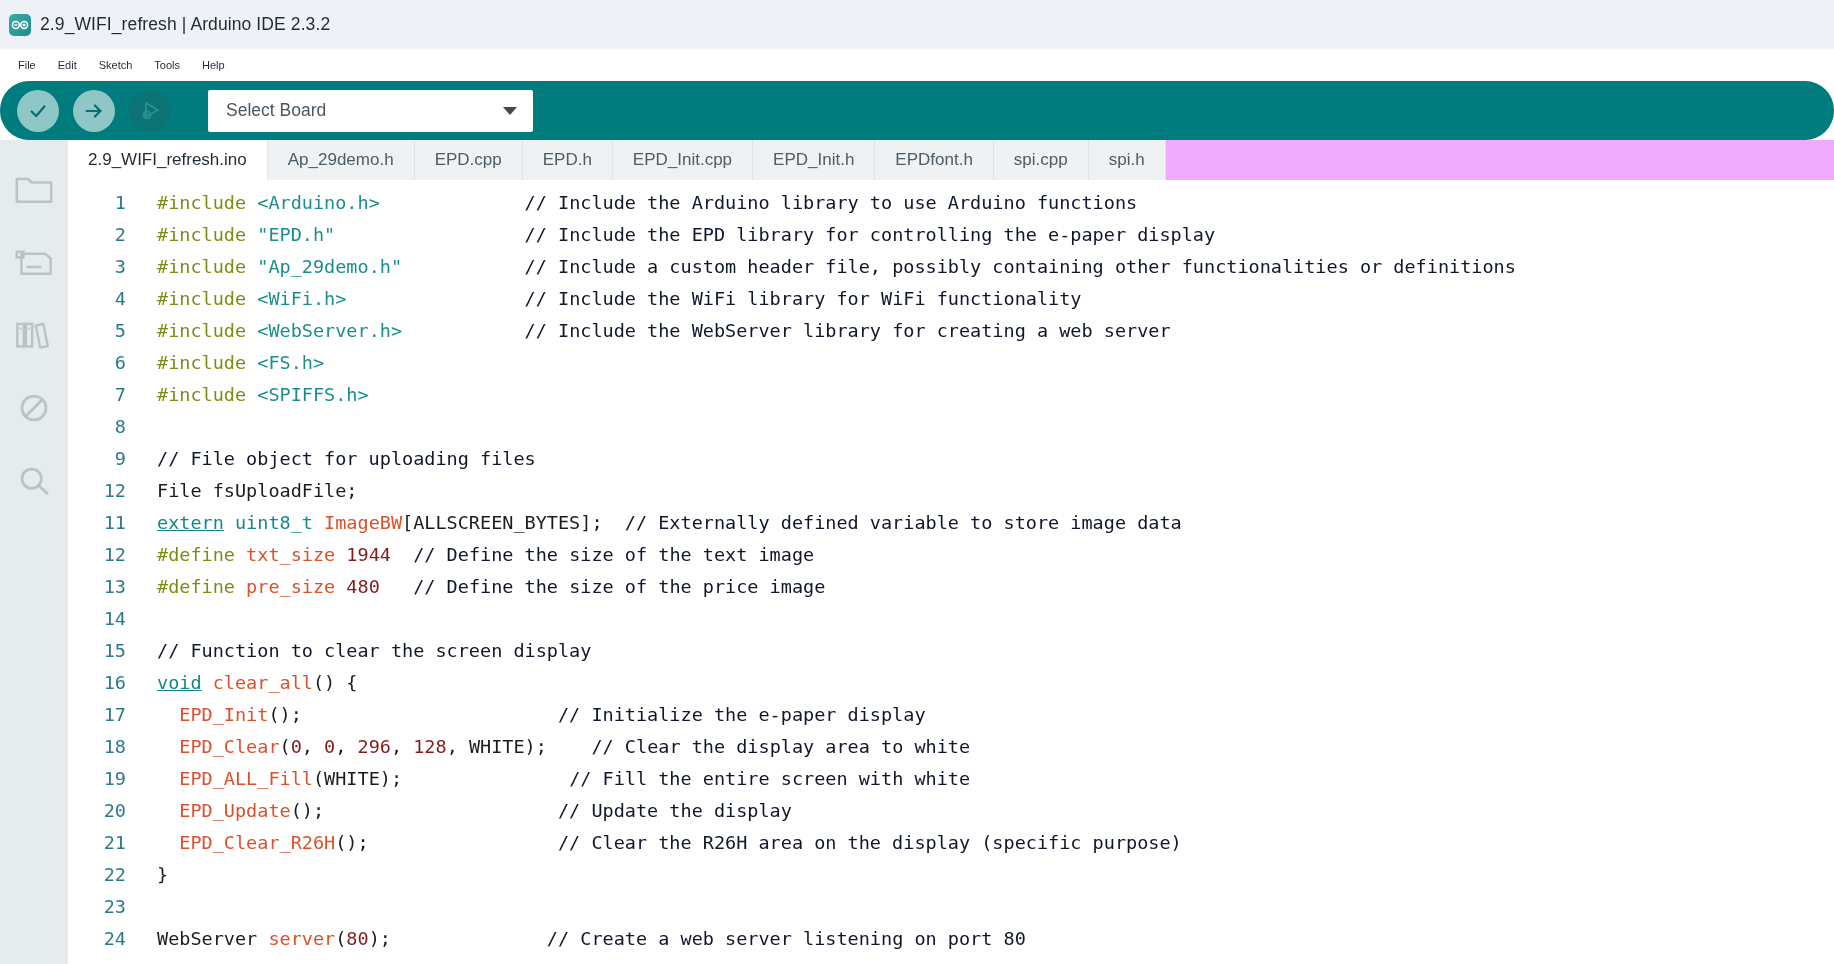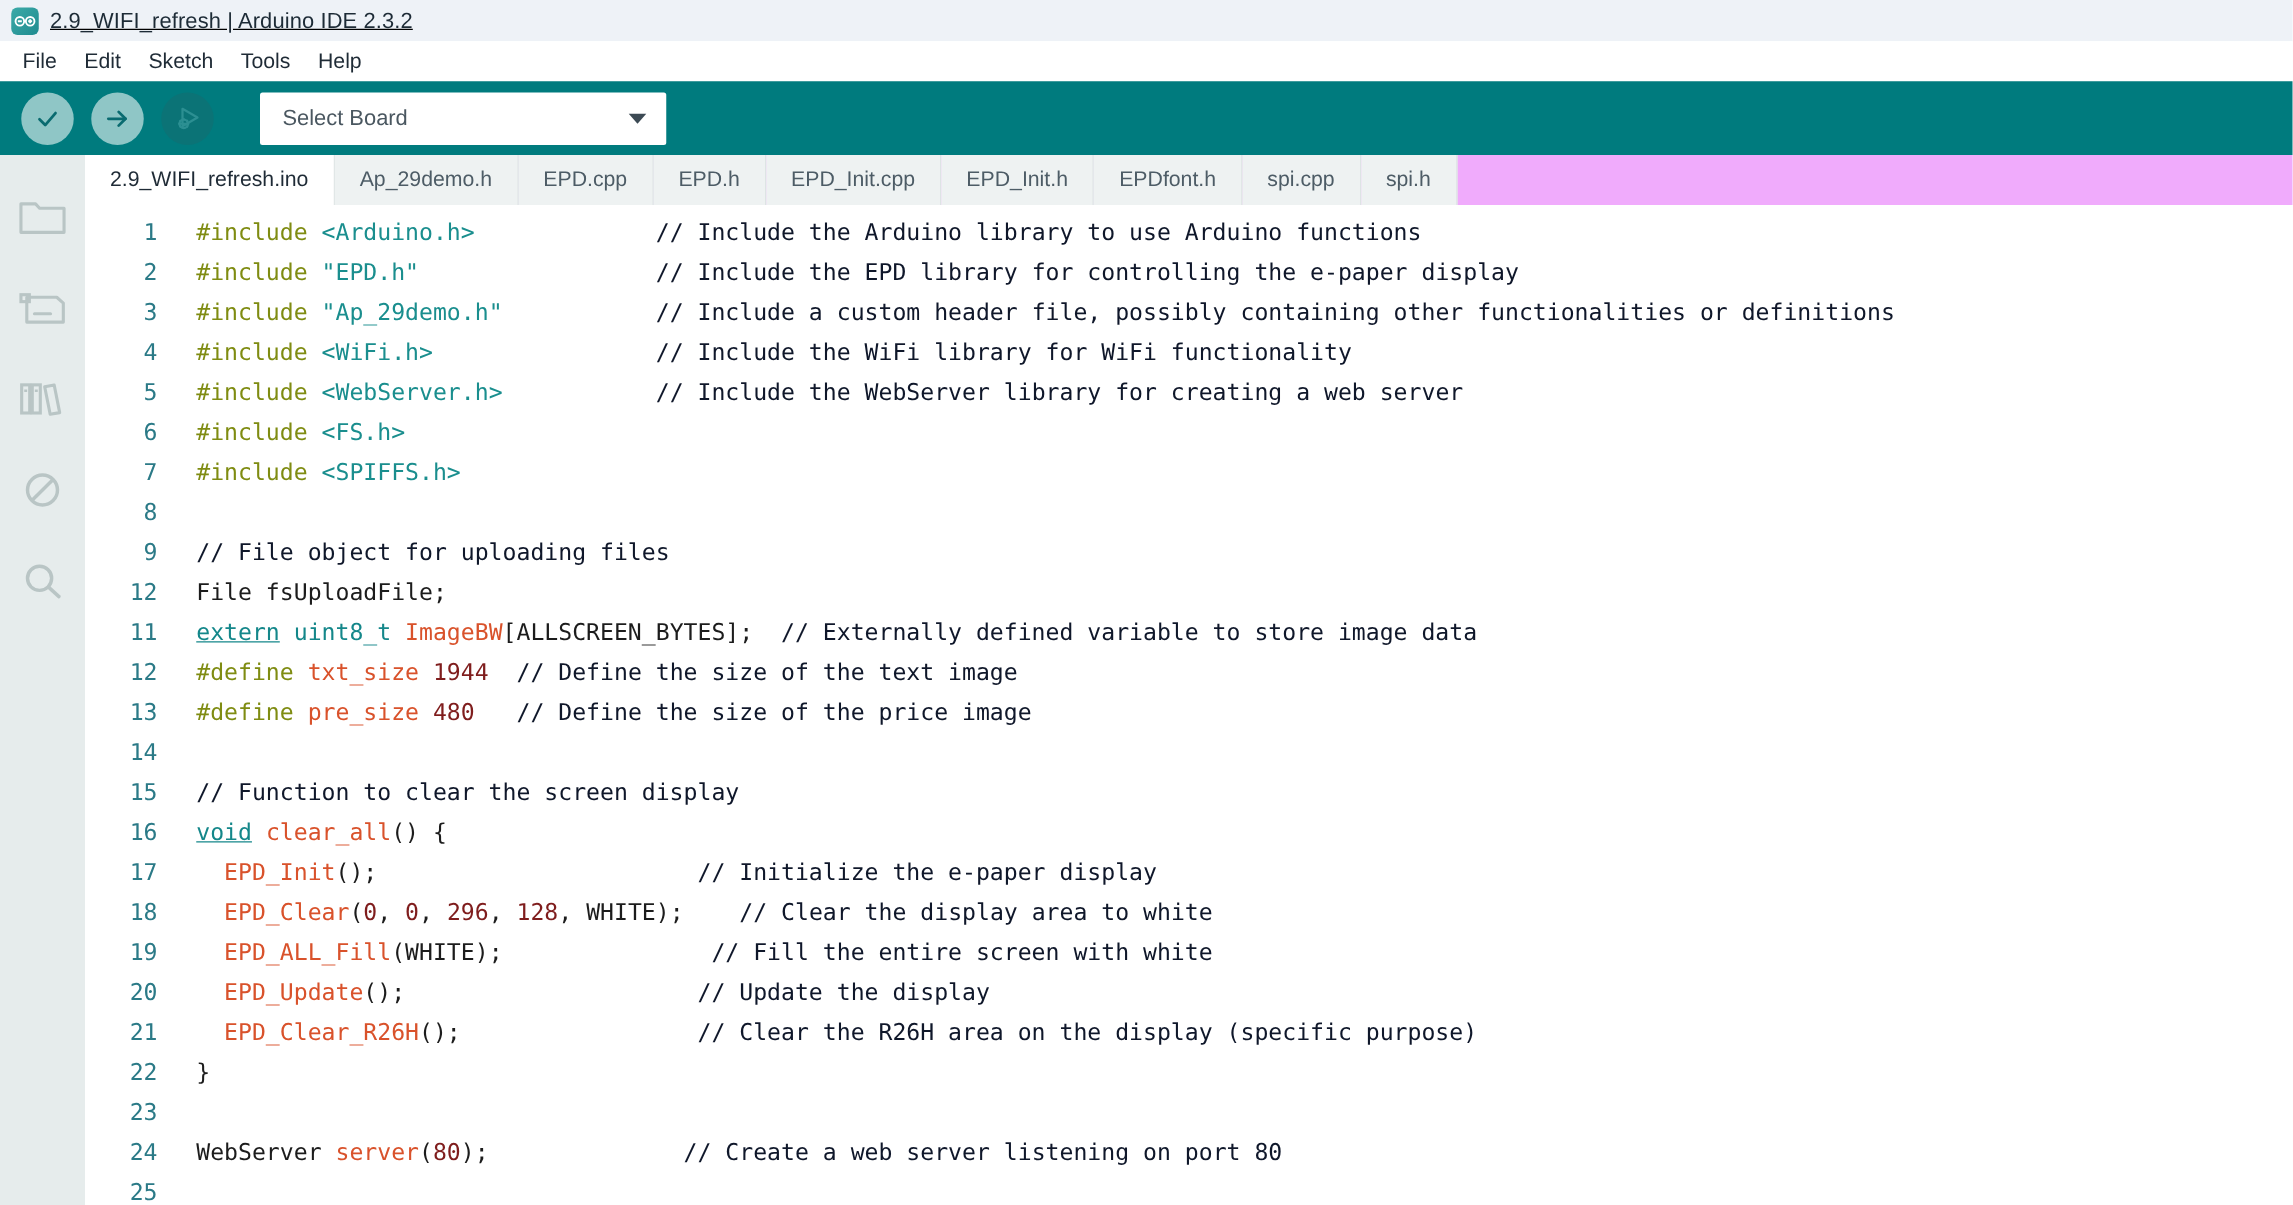--- a/index.html
+++ b/index.html
@@ -17,27 +17,26 @@
   .app {
     width: 1834px;
     height: 964px;
     display: flex;
     flex-direction: column;
     position: relative;
   }
 
   
   .titlebar {
-    height: 33px;
+    height: 49px;
     background: #eef2f7;
     display: flex;
     align-items: center;
     padding-left: 9px;
     flex: none;
-    text-decoration: underline;
   }
   .title-logo {
     width: 22px;
     height: 22px;
     border-radius: 5px;
     background: linear-gradient(135deg,#3caaa8,#1f8b8f);
     display: flex;
     align-items: center;
     justify-content: center;
     margin-right: 9px;
@@ -54,35 +53,36 @@
   
   .menubar {
     height: 32px;
     background: #ffffff;
     display: flex;
     align-items: center;
     padding-left: 7px;
     flex: none;
   }
   .menu-item {
-    font-size: 17px;
+    font-size: 11px;
     color: #1f2b36;
     padding: 2px 11px;
     cursor: default;
     white-space: nowrap;
   }
 
   
   .toolbar {
     height: 59px;
     background: #007b7e;
     display: flex;
     align-items: center;
     padding-left: 17px;
     flex: none;
+    border-radius: 29px;
   }
   .tb-btn {
     width: 42px;
     height: 42px;
     border-radius: 50%;
     display: flex;
     align-items: center;
     justify-content: center;
     margin-right: 14px;
     flex: none;

